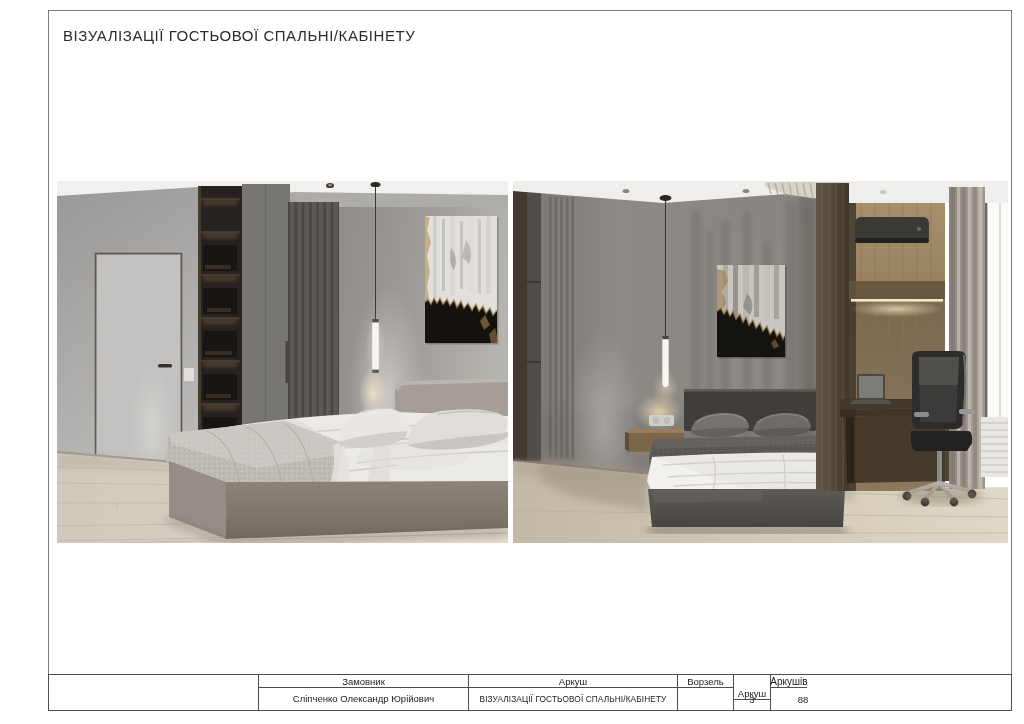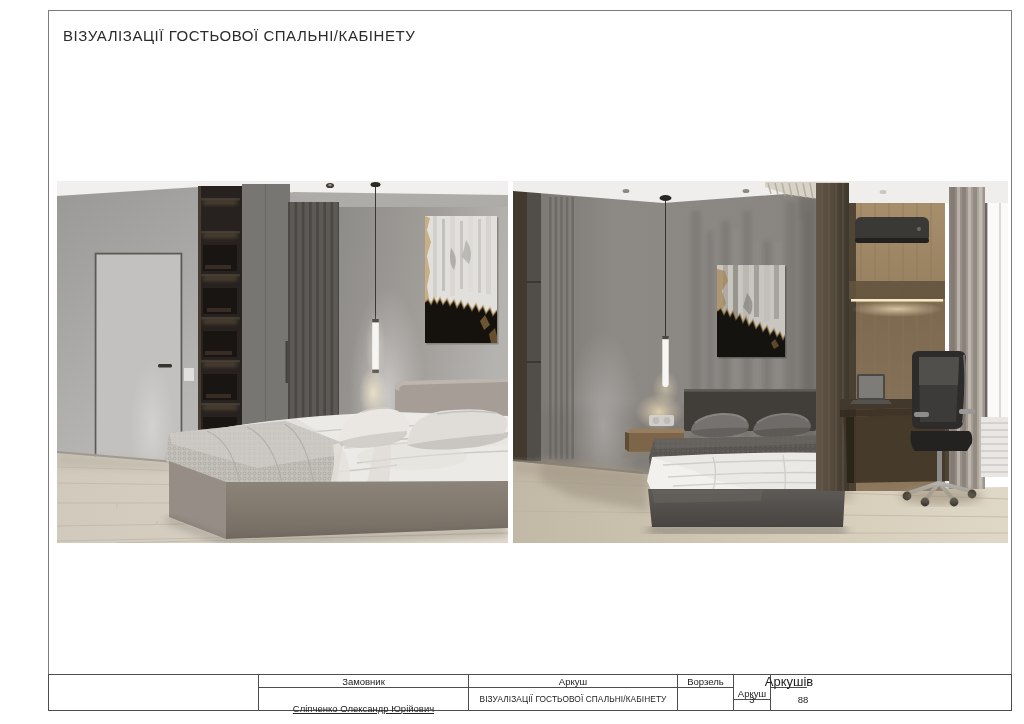--- a/index.html
+++ b/index.html
@@ -532,35 +532,35 @@
 
 <ellipse cx="428" cy="315" rx="42" ry="9" fill="#9a8f7a" opacity="0.6" filter="url(#rblur4)"></ellipse>
 </svg>
 </div>
 
 <div class="abs" style="left:48px;top:674px;width:964px;height:37px;border:1px solid #4d4d4d;box-sizing:border-box;font-size:9.5px;color:#222;">
 
 
   <div class="abs" style="left:209px;top:0;width:210px;height:35px;border-left:1px solid #4d4d4d;box-sizing:border-box;">
     <div class="abs" style="left:0;top:0;width:100%;height:13px;border-bottom:1px solid #4d4d4d;box-sizing:border-box;display:flex;align-items:center;justify-content:center;">Замовник</div>
-    <div class="abs" style="left:0;top:22px;width:100%;height:22px;display:flex;align-items:center;justify-content:center;text-decoration:underline;">Сліпченко Олександр Юрійович</div>
+    <div class="abs" style="left:0;top:12px;width:100%;height:22px;display:flex;align-items:center;justify-content:center;">Сліпченко Олександр Юрійович</div>
   </div>
 
   <div class="abs" style="left:419px;top:0;width:209px;height:35px;border-left:1px solid #4d4d4d;box-sizing:border-box;">
     <div class="abs" style="left:0;top:0;width:100%;height:13px;border-bottom:1px solid #4d4d4d;box-sizing:border-box;display:flex;align-items:center;justify-content:center;">Аркуш</div>
     <div class="abs" style="left:0;top:13px;width:100%;height:22px;display:flex;align-items:center;justify-content:center;font-size:8.3px;letter-spacing:0.1px;">ВІЗУАЛІЗАЦІЇ ГОСТЬОВОЇ СПАЛЬНІ/КАБІНЕТУ</div>
   </div>
 
   <div class="abs" style="left:628px;top:0;width:56px;height:35px;border-left:1px solid #4d4d4d;box-sizing:border-box;">
     <div class="abs" style="left:0;top:0;width:100%;height:13px;border-bottom:1px solid #4d4d4d;box-sizing:border-box;display:flex;align-items:center;justify-content:center;">Ворзель</div>
   </div>
 
   <div class="abs" style="left:684px;top:0;width:37px;height:35px;border-left:1px solid #4d4d4d;box-sizing:border-box;">
     <div class="abs" style="left:0;top:12px;width:100%;height:13px;border-bottom:1px solid #4d4d4d;box-sizing:border-box;display:flex;align-items:center;justify-content:center;">Аркуш</div>
     <div class="abs" style="left:0;top:13px;width:100%;height:22px;display:flex;align-items:center;justify-content:center;">3</div>
   </div>
 
   <div class="abs" style="left:721px;top:0;width:37px;height:35px;border-left:1px solid #4d4d4d;box-sizing:border-box;">
-    <div class="abs" style="left:0;top:0;width:100%;height:13px;border-bottom:1px solid #4d4d4d;box-sizing:border-box;display:flex;align-items:center;justify-content:center;font-size:13px;">Аркушів</div>
+    <div class="abs" style="left:0;top:0;width:100%;height:13px;border-bottom:1px solid #4d4d4d;box-sizing:border-box;display:flex;align-items:center;justify-content:center;font-size:10px;">Аркушів</div>
     <div class="abs" style="left:14px;top:13px;width:100%;height:22px;display:flex;align-items:center;justify-content:center;">88</div>
   </div>
 
 </div>
 
 </body></html>

